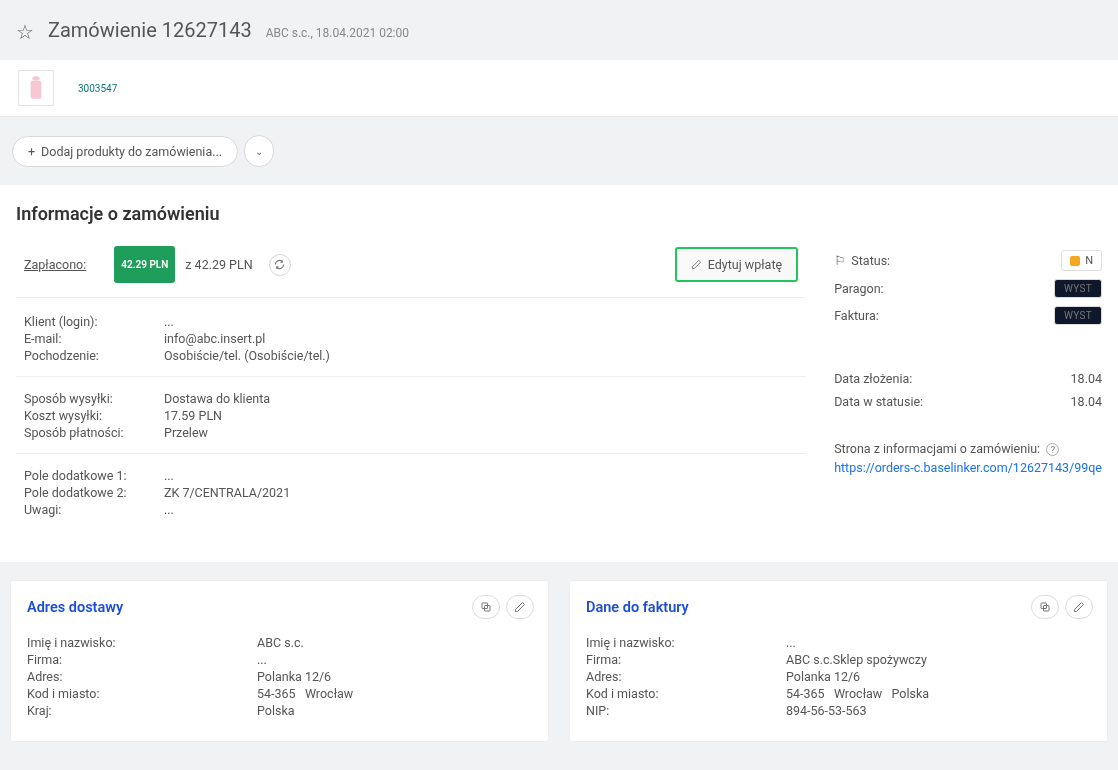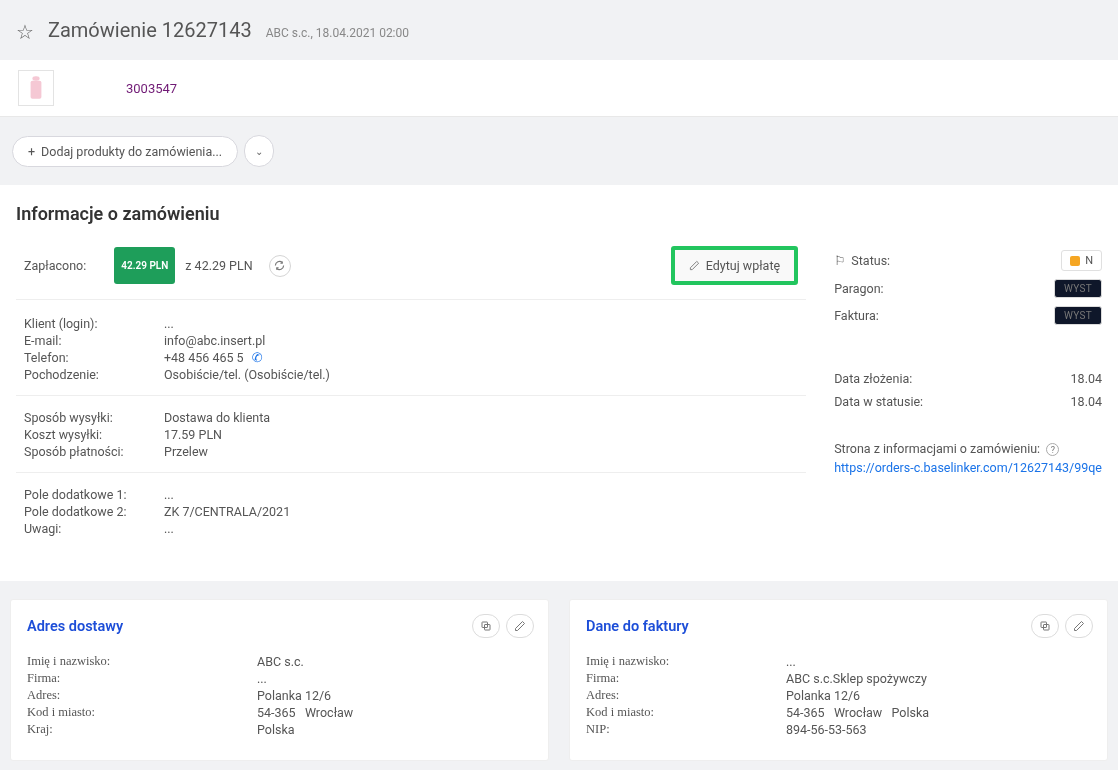--- a/index.html
+++ b/index.html
@@ -96,23 +96,22 @@
       display: flex;
       justify-content: center;
       align-items: center;
       background: #fff;
     }
     .product-thumb svg {
       width: 18px;
       height: 30px;
     }
     .product-id {
-      color: #701a75;
-      font-size: 13px;
-      margin-left: 48px;
+      color: #0f766e;
+      font-size: 10px;
     }
     .product-name {
       color: #555;
     }
     .actions-row {
       padding: 18px 12px;
       display: flex;
       align-items: center;
       gap: 0;
     }
@@ -168,20 +167,21 @@
       gap: 10px;
       padding: 0 8px 14px;
       border-bottom: 1px solid #eee;
       margin-bottom: 10px;
       position: relative;
     }
     .paid-label {
       font-size: 12.5px;
       color: #555;
       margin-right: 18px;
+      text-decoration: underline;
     }
     .paid-badge {
       background: #1e9e5a;
       color: #fff;
       font-size: 10px;
       font-weight: 600;
       padding: 13px 7px;
       border-radius: 3px;
     }
     .paid-total {
@@ -198,21 +198,21 @@
       justify-content: center;
       margin-left: 6px;
       cursor: pointer;
     }
     .refresh-icon svg {
       width: 11px;
       height: 11px;
     }
     .edit-payment-btn {
       margin-left: auto;
-      border: 4px solid #22c55e;
+      border: 2px solid #22c55e;
       background: #f9f9f9;
       padding: 8px 14px;
       border-radius: 3px;
       font-size: 12.5px;
       color: #555;
       cursor: pointer;
       display: flex;
       align-items: center;
       gap: 6px;
     }
@@ -357,21 +357,20 @@
     }
     .addr-line {
       display: flex;
       font-size: 12.5px;
       padding: 1px 0;
       color: #555;
     }
     .addr-line .label {
       width: 230px;
       flex-shrink: 0;
-      font-family: Liberation Serif, serif;
     }
     .invoice-card .addr-line .label {
       width: 200px;
     }
   </style>
 </head>
 <body>
 
 <div class="header">
   <span class="header-star">☆</span>
@@ -428,24 +427,20 @@
       <div class="info-block">
         <div class="info-line">
             <span class="label">Klient (login):</span>
             <span class="value">...</span>
           </div>
         <div class="info-line">
             <span class="label">E-mail:</span>
             <span class="value">info@abc.insert.pl</span>
           </div>
         <div class="info-line">
-            <span class="label">Telefon:</span>
-            <span class="value"><span>+48 456 465 5</span><span class="phone-icon">✆</span></span>
-          </div>
-        <div class="info-line">
             <span class="label">Pochodzenie:</span>
             <span class="value">Osobiście/tel. (Osobiście/tel.)</span>
           </div>
       </div>
 
       <div class="info-block">
         <div class="info-line">
             <span class="label">Sposób wysyłki:</span>
             <span class="value">Dostawa do klienta</span>
           </div>

